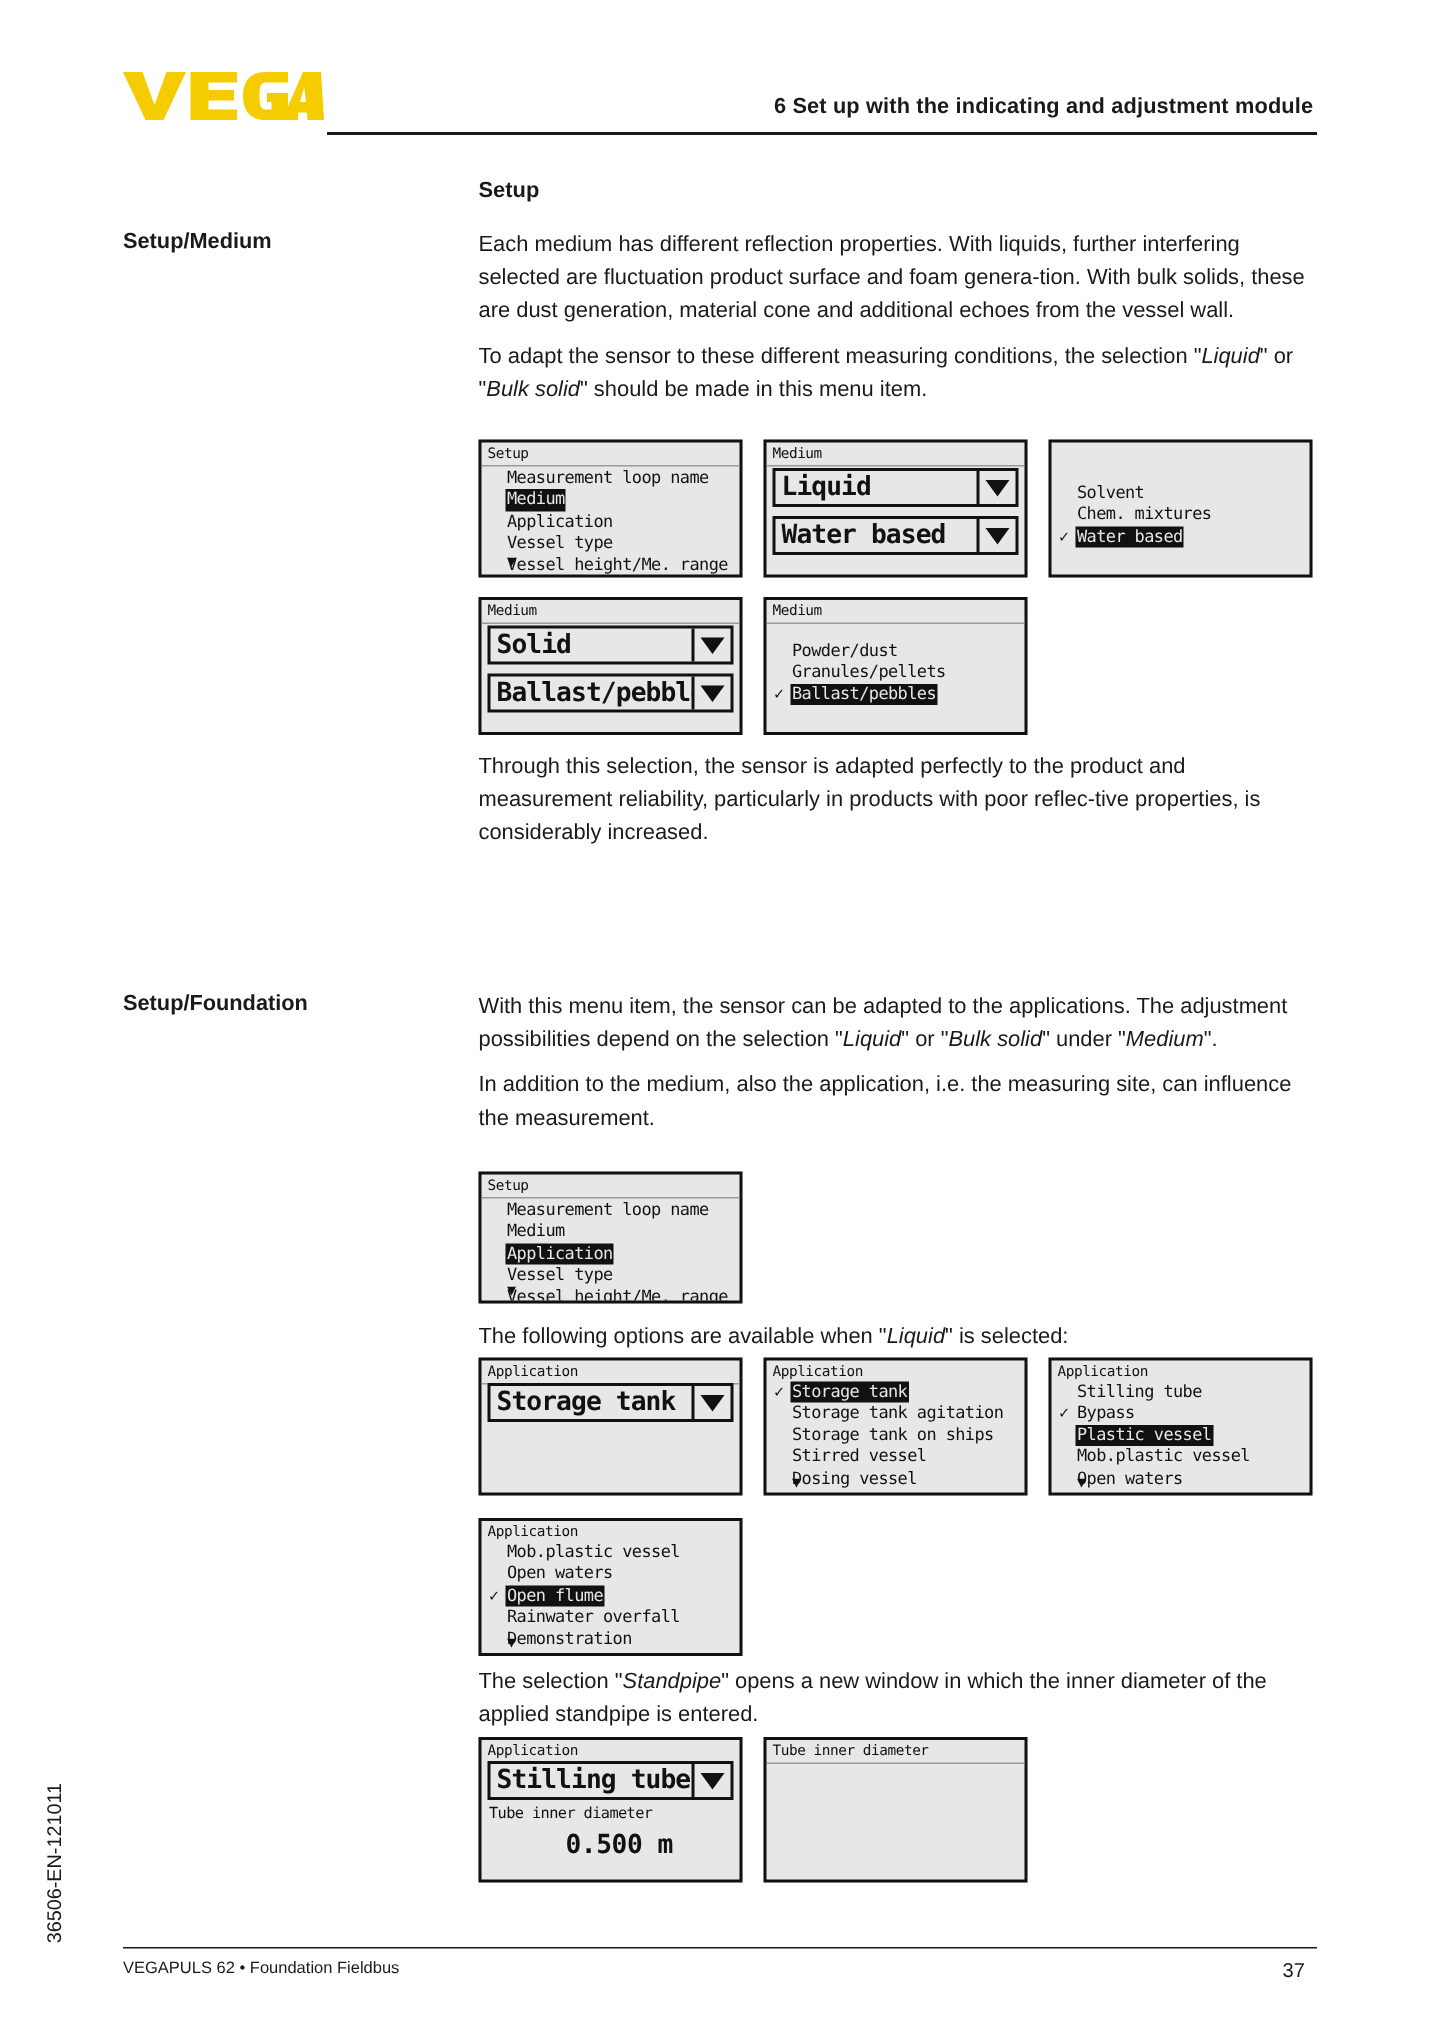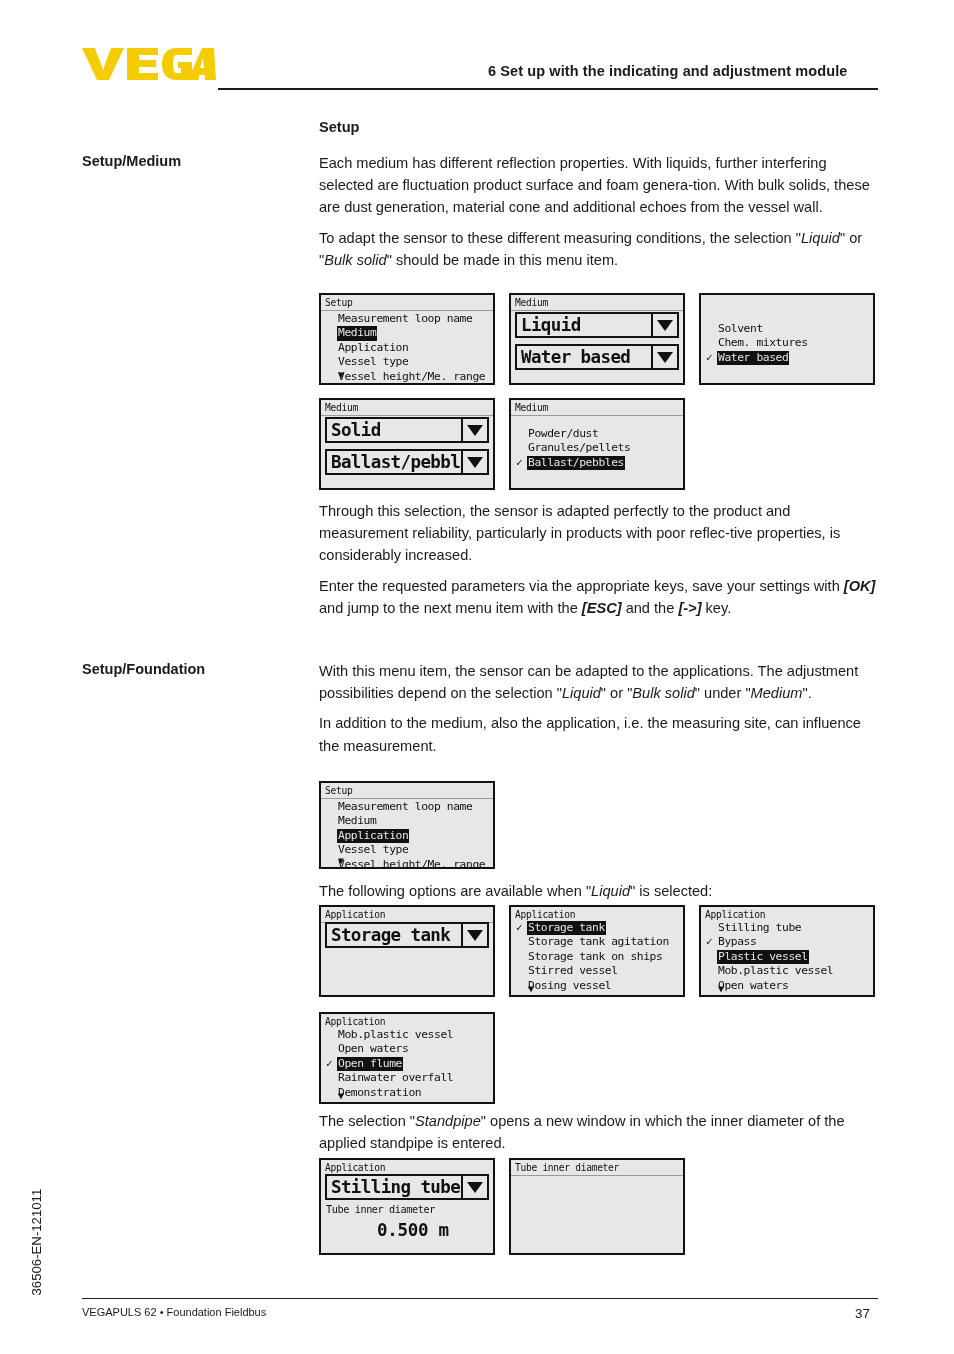--- a/index.html
+++ b/index.html
@@ -18,21 +18,21 @@
     position: absolute;
     left: 0; top: 0; width: 954px; height: 96px;
   }
   .logo {
     position: absolute;
     left: 82px; top: 48px;
     width: 134px; height: 32px;
   }
   .header-title {
     position: absolute;
-    left: 488px; top: 63px;
+    left: 516px; top: 63px;
     font-size: 14.5px;
     font-weight: bold;
     letter-spacing: 0.1px;
     color: #1a1a1a;
     white-space: nowrap;
   }
   .header-rule {
     position: absolute;
     left: 218px; top: 88px;
     width: 660px; height: 1.6px;
@@ -316,21 +316,20 @@
   <div class="hdr-rule"></div>
   <ul style="padding-top:11px;">
     <li><span class="txt">Powder/dust</span></li>
     <li><span class="txt">Granules/pellets</span></li>
     <li class="sel"><span class="tick">✓</span><span class="txt">Ballast/pebbles</span></li>
   </ul>
 </div>
 
 <div class="col-body" style="top:500px;">
   <p>Through this selection, the sensor is adapted perfectly to the product and measurement reliability, particularly in products with poor reflec-tive properties, is considerably increased.</p>
-  <p><span>Enter the requested parameters via the appropriate keys, save your settings with </span><b class="kbd">[OK]</b><span> and jump to the next menu item with the </span><b class="kbd">[ESC]</b><span> and the </span><b class="kbd">[-&gt;]</b><span> key.</span></p>
 </div>
 
 <div class="col-label" style="top:661px;">Setup/Foundation</div>
 
 <div class="col-body" style="top:660px;">
   <p><span>With this menu item, the sensor can be adapted to the applications. The adjustment possibilities depend on the selection "</span><i>Liquid</i><span>" or "</span><i>Bulk solid</i><span>" under "</span><i>Medium</i><span>".</span></p>
   <p>In addition to the medium, also the application, i.e. the measuring site, can influence the measurement.</p>
 </div>
 
 <div class="lcd" style="left:319px; top:781px; width:176px; height:88px;">

